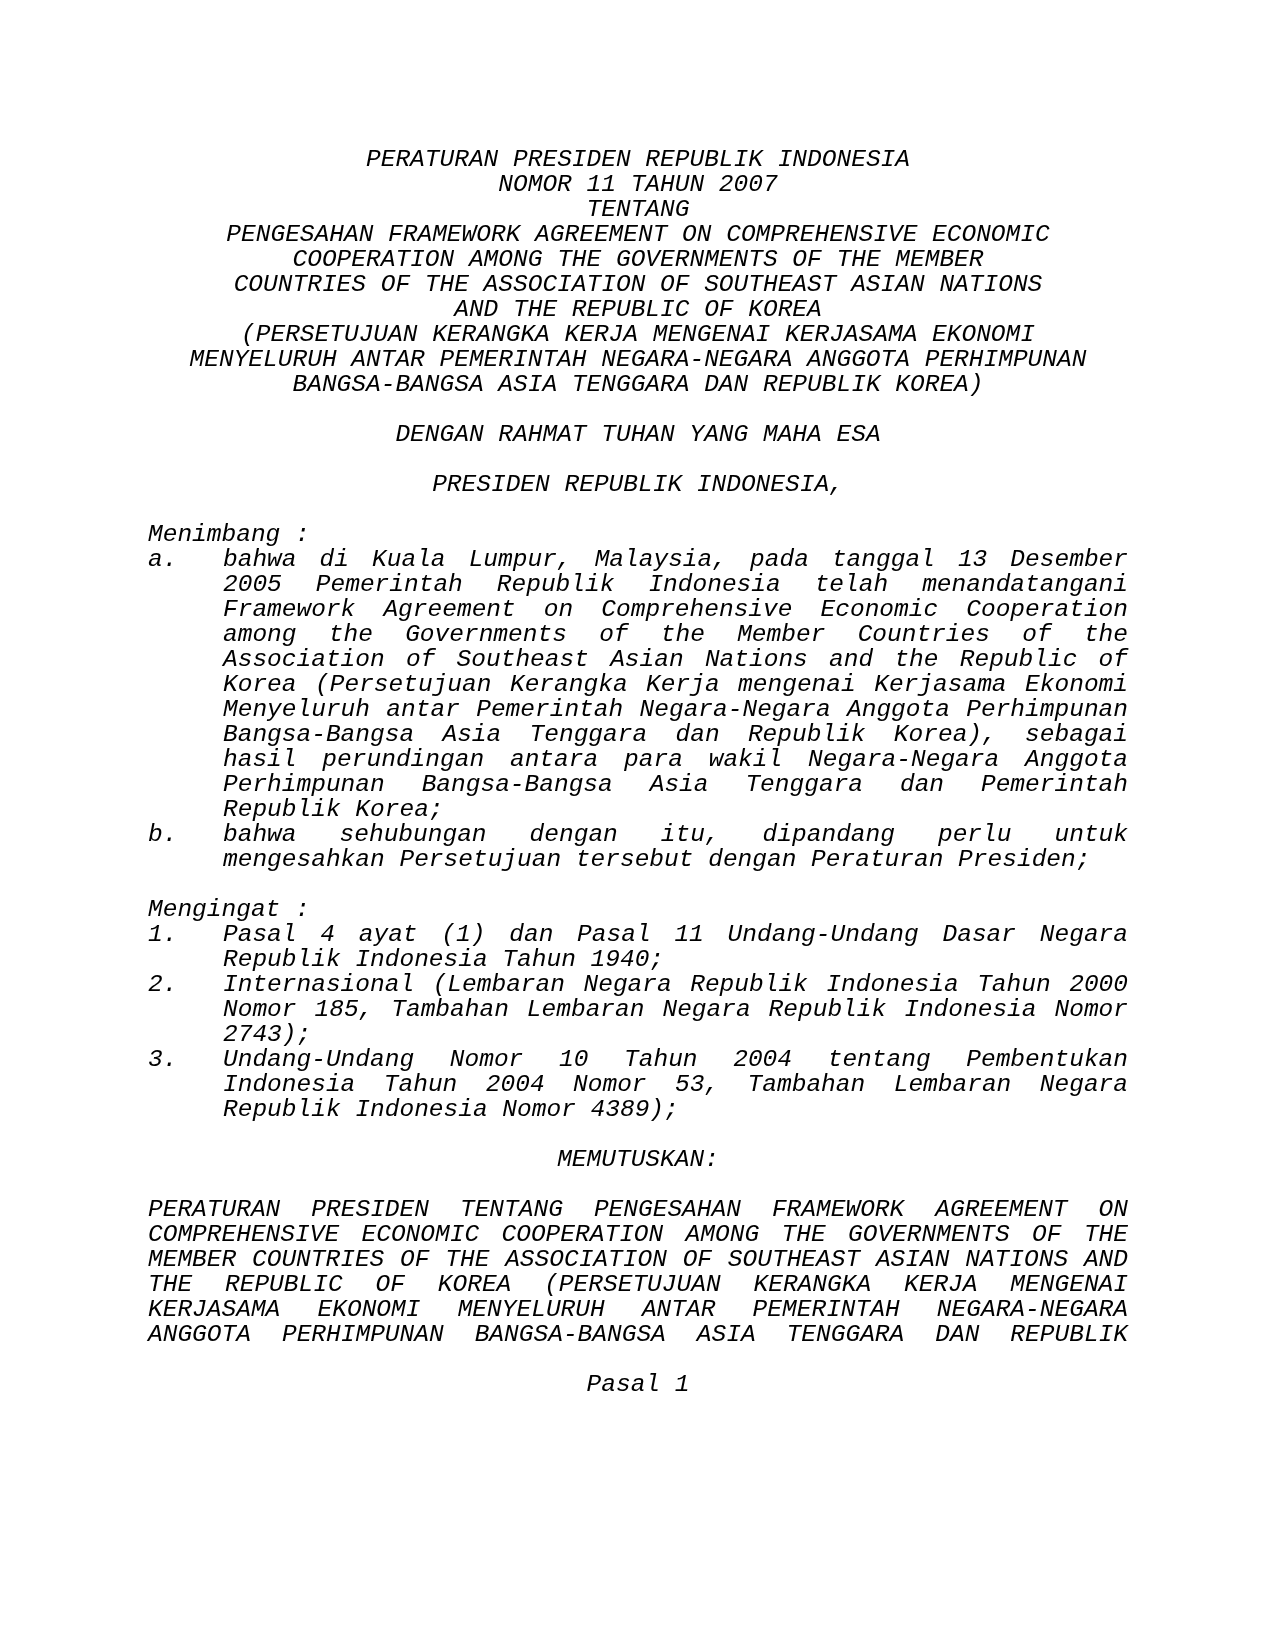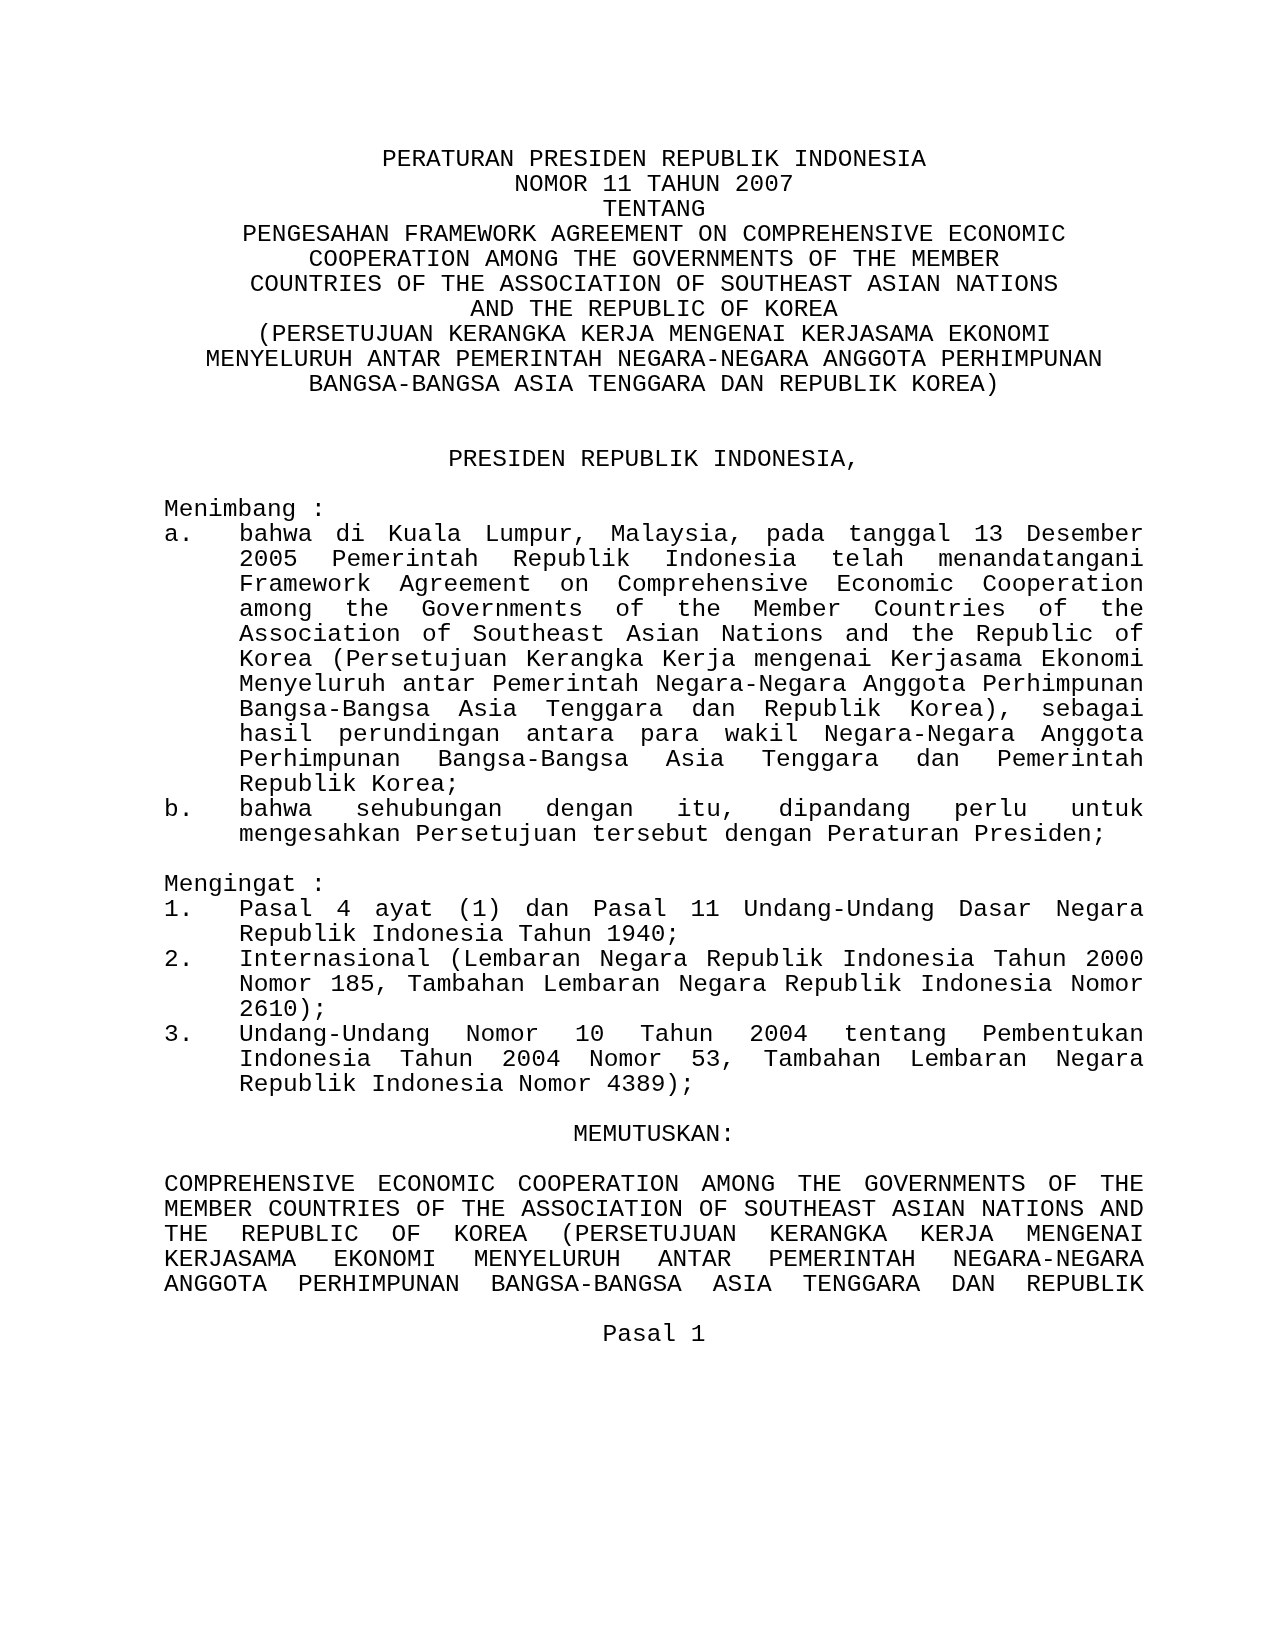--- a/index.html
+++ b/index.html
@@ -14,23 +14,24 @@
     background: #ffffff;
     overflow: hidden;
     font-family: "Liberation Mono", "DejaVu Sans Mono", monospace;
     font-size: 24.5px;
     line-height: 25px;
     color: #000000;
     -webkit-font-smoothing: antialiased;
   }
   .doc {
     position: absolute;
-    left: 164px;
+    left: 148px;
     top: 147px;
     width: 980px;
+    font-style: italic;
   }
   .line {
     min-height: 25px;
   }
   .center {
     text-align: center;
   }
   .just {
     text-align: justify;
     text-align-last: justify;
@@ -63,20 +64,21 @@
         <div class="line center">COOPERATION AMONG THE GOVERNMENTS OF THE MEMBER</div>
         <div class="line center">COUNTRIES OF THE ASSOCIATION OF SOUTHEAST ASIAN NATIONS</div>
         <div class="line center">AND THE REPUBLIC OF KOREA</div>
         <div class="line center">(PERSETUJUAN KERANGKA KERJA MENGENAI KERJASAMA EKONOMI</div>
         <div class="line center">MENYELURUH ANTAR PEMERINTAH NEGARA-NEGARA ANGGOTA PERHIMPUNAN</div>
         <div class="line center">BANGSA-BANGSA ASIA TENGGARA DAN REPUBLIK KOREA)</div>
       </div>
 
     <div class="gap"></div>
 
+    <div class="line center">DENGAN RAHMAT TUHAN YANG MAHA ESA</div>
 
     <div class="gap"></div>
 
     <div class="line center">PRESIDEN REPUBLIK INDONESIA,</div>
 
     <div class="gap"></div>
 
     <div class="line">Menimbang :</div>
 
     <div>
@@ -108,38 +110,39 @@
     <div>
         <div class="li-row">
           <span class="li-marker">1.</span>
           <div class="line just">Pasal 4 ayat (1) dan Pasal 11 Undang-Undang Dasar Negara</div>
           <div class="line">Republik Indonesia Tahun 1940;</div>
         </div>
         <div class="li-row">
           <span class="li-marker">2.</span>
           <div class="line just">Internasional (Lembaran Negara Republik Indonesia Tahun 2000</div>
           <div class="line just">Nomor 185, Tambahan Lembaran Negara Republik Indonesia Nomor</div>
-          <div class="line">2610);</div>
+          <div class="line">2743);</div>
         </div>
         <div class="li-row">
           <span class="li-marker">3.</span>
           <div class="line just">Undang-Undang Nomor 10 Tahun 2004 tentang Pembentukan</div>
           <div class="line just">Indonesia Tahun 2004 Nomor 53, Tambahan Lembaran Negara</div>
           <div class="line">Republik Indonesia Nomor 4389);</div>
         </div>
       </div>
 
     <div class="gap"></div>
 
     <div class="line center">MEMUTUSKAN:</div>
 
     <div class="gap"></div>
 
 
     <div>
+        <div class="line just">PERATURAN PRESIDEN TENTANG PENGESAHAN FRAMEWORK AGREEMENT ON</div>
         <div class="line just">COMPREHENSIVE ECONOMIC COOPERATION AMONG THE GOVERNMENTS OF THE</div>
         <div class="line just">MEMBER COUNTRIES OF THE ASSOCIATION OF SOUTHEAST ASIAN NATIONS AND</div>
         <div class="line just">THE REPUBLIC OF KOREA (PERSETUJUAN KERANGKA KERJA MENGENAI</div>
         <div class="line just">KERJASAMA EKONOMI MENYELURUH ANTAR PEMERINTAH NEGARA-NEGARA</div>
         <div class="line just">ANGGOTA PERHIMPUNAN BANGSA-BANGSA ASIA TENGGARA DAN REPUBLIK</div>
       </div>
 
     <div class="gap"></div>
 
     <div class="line center">Pasal 1</div>

